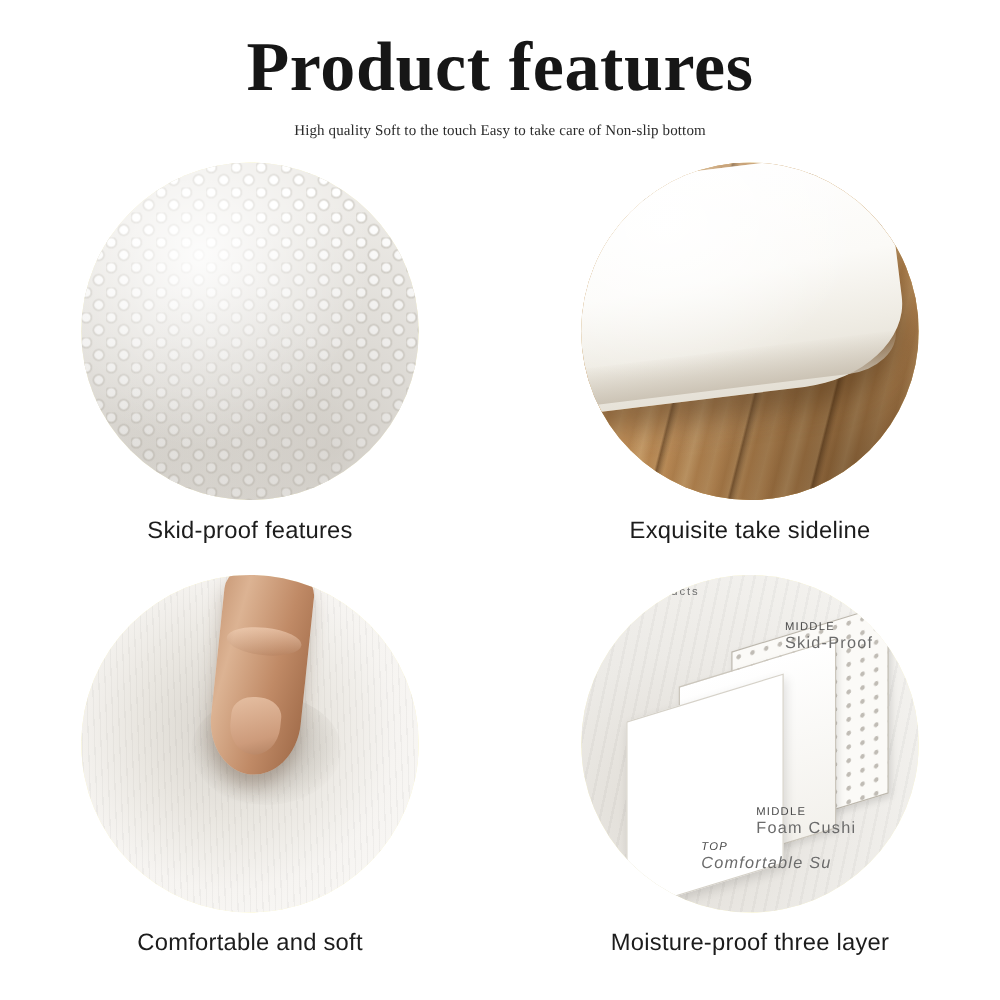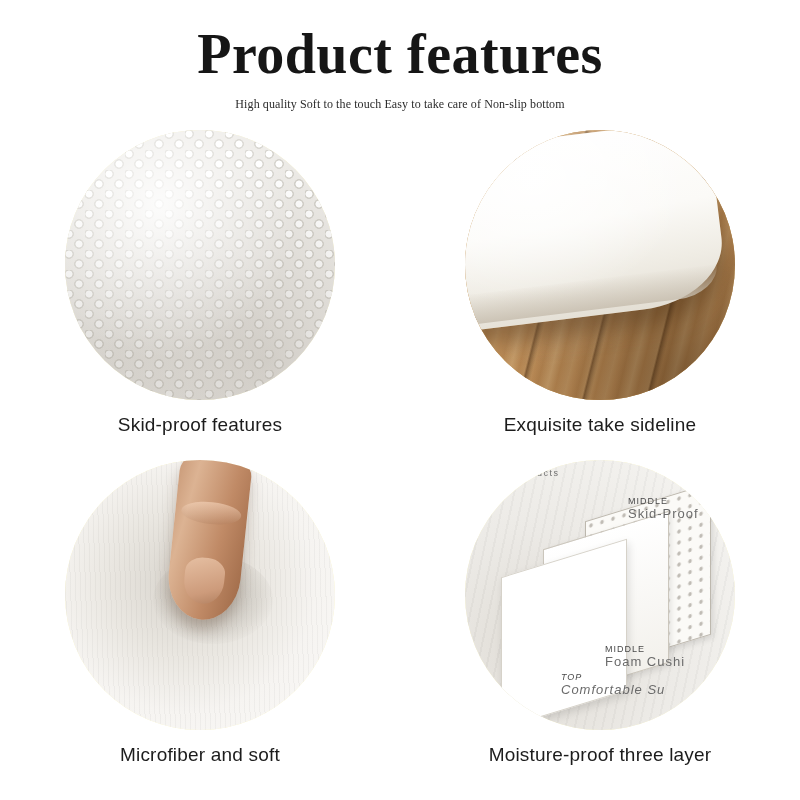--- a/index.html
+++ b/index.html
@@ -303,21 +303,21 @@
       <div class="circle-wrap">
         <div class="circle">
           <div class="soft"></div>
           <div class="soft-dimple"></div>
           <div class="finger">
             <div class="knuckle"></div>
             <div class="nail"></div>
           </div>
         </div>
       </div>
-      <div class="caption">Microfiber and soft</div>
+      <div class="caption">Comfortable and soft</div>
     </div>
 
     <div class="cell">
       <div class="circle-wrap">
         <div class="circle">
           <div class="layers-bg"></div>
           <div class="lbl lbl-products">products</div>
           <div class="layer layer-bottom"></div>
           <div class="layer layer-middle"></div>
           <div class="layer layer-top"></div>

